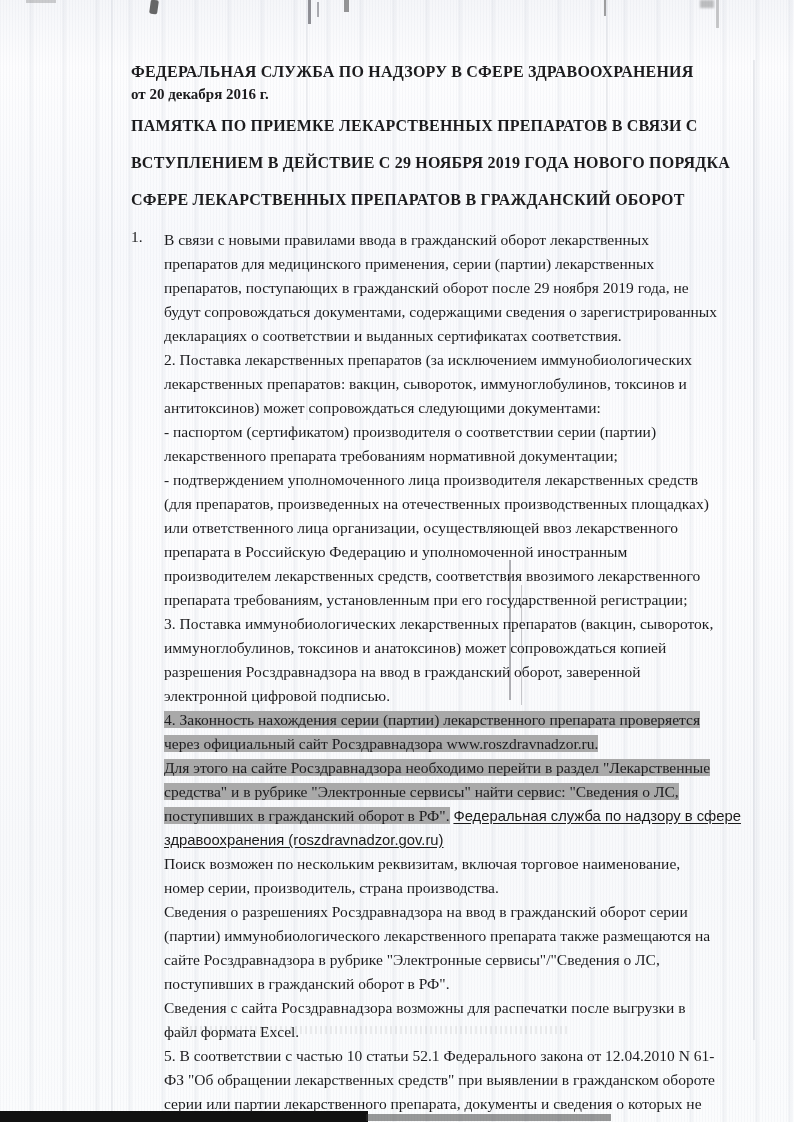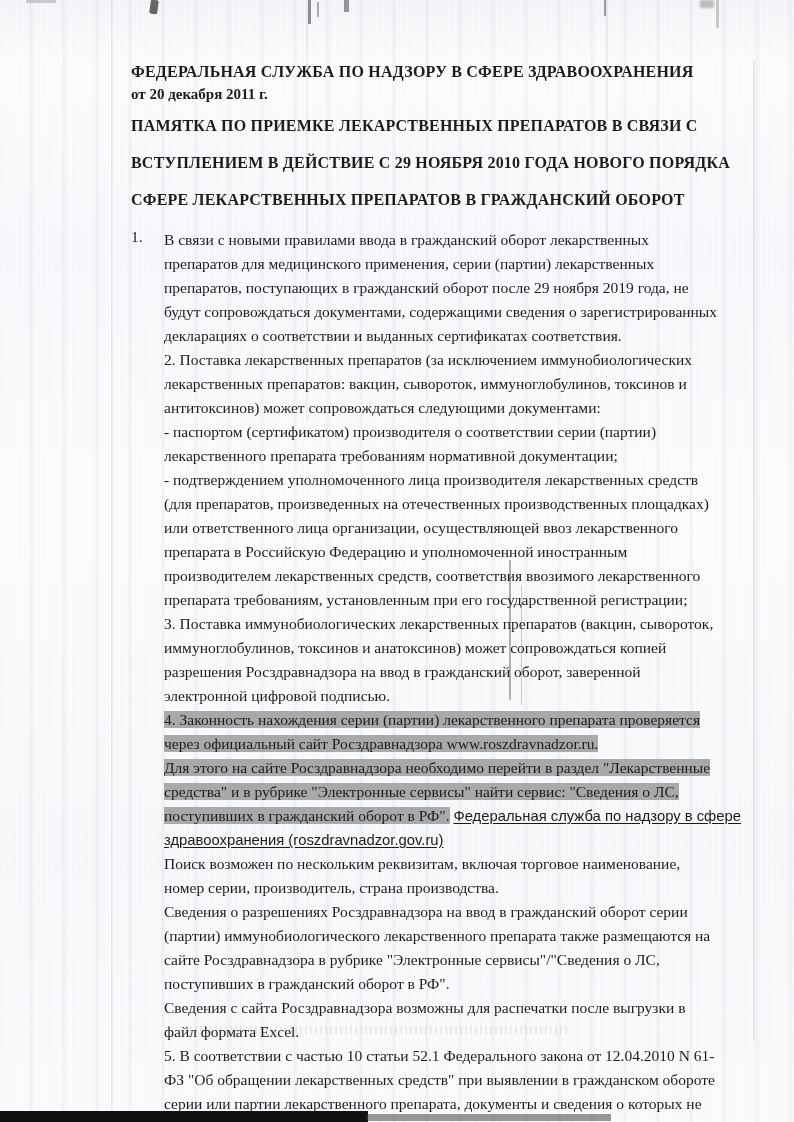--- a/index.html
+++ b/index.html
@@ -73,25 +73,25 @@
 <div class="artifact a-line3"></div>
 <div class="artifact a-line4"></div>
 <div class="artifact a-line5"></div>
 <div class="artifact a-line6"></div>
 <div class="artifact a-noise"></div>
 <div class="artifact a-bar1"></div>
 <div class="artifact a-bar2"></div>
 
 <div class="content">
   <div class="org">ФЕДЕРАЛЬНАЯ СЛУЖБА ПО НАДЗОРУ В СФЕРЕ ЗДРАВООХРАНЕНИЯ</div>
-  <div class="date">от 20 декабря 2011 г.</div>
+  <div class="date">от 20 декабря 2016 г.</div>
 
   <div class="title">
     <div class="title-line">ПАМЯТКА ПО ПРИЕМКЕ ЛЕКАРСТВЕННЫХ ПРЕПАРАТОВ В СВЯЗИ С</div>
-    <div class="title-line">ВСТУПЛЕНИЕМ В ДЕЙСТВИЕ С 29 НОЯБРЯ 2010 ГОДА НОВОГО ПОРЯДКА</div>
+    <div class="title-line">ВСТУПЛЕНИЕМ В ДЕЙСТВИЕ С 29 НОЯБРЯ 2019 ГОДА НОВОГО ПОРЯДКА</div>
     <div class="title-line">СФЕРЕ ЛЕКАРСТВЕННЫХ ПРЕПАРАТОВ В ГРАЖДАНСКИЙ ОБОРОТ</div>
   </div>
 
   <div class="body">
     <div class="num">1.</div>
     <div class="body-text"><span class="seg-plain">В связи с новыми правилами ввода в гражданский оборот лекарственных
 препаратов для медицинского применения, серии (партии) лекарственных
 препаратов, поступающих в гражданский оборот после 29 ноября 2019 года, не
 будут сопровождаться документами, содержащими сведения о зарегистрированных
 декларациях о соответствии и выданных сертификатах соответствия.

